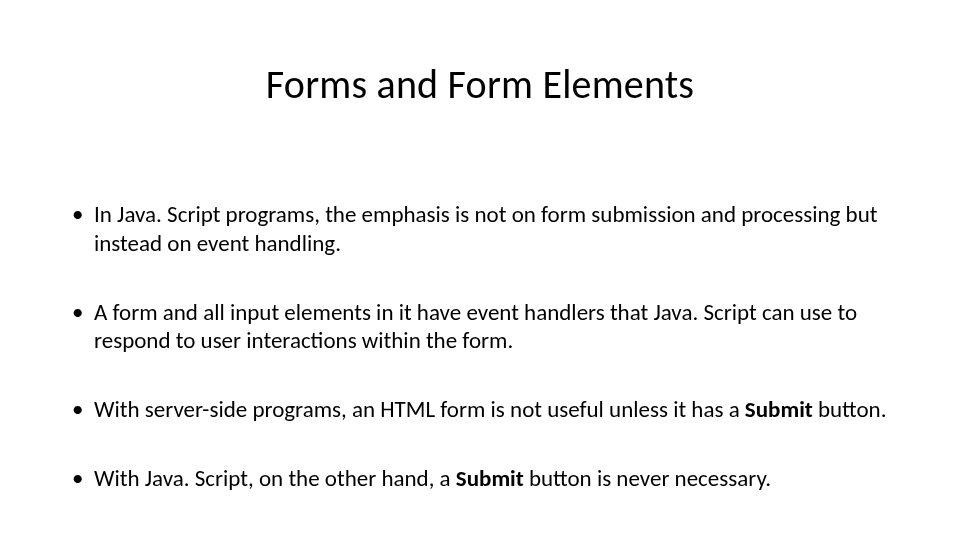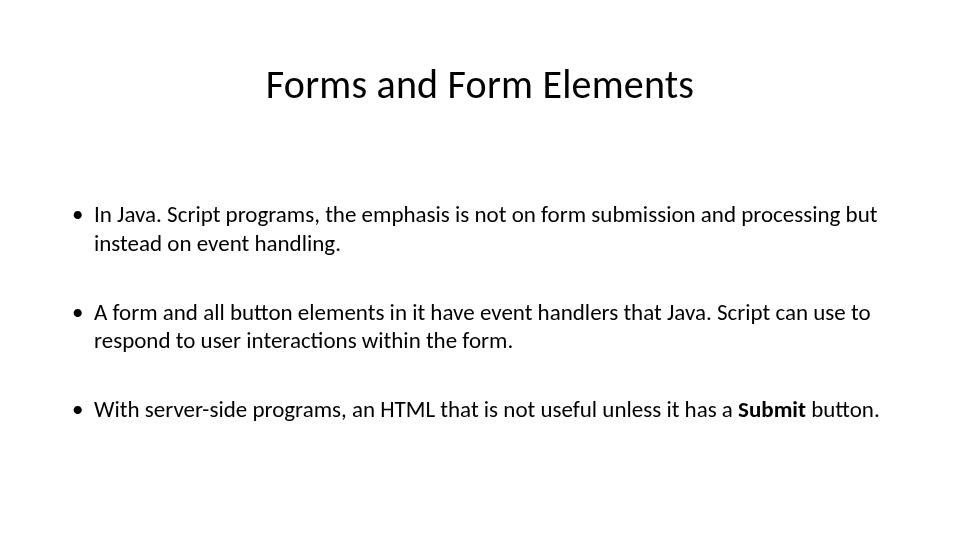--- a/index.html
+++ b/index.html
@@ -60,20 +60,23 @@
 <body>
 
 <div class="slide">
   <div class="title">Forms and Form Elements</div>
   <div class="body">
     <ul class="bullets">
       <li>
         <span>In Java. Script programs, the emphasis is not on form submission and processing but instead on event handling.</span><span class="b"></span><span></span>
       </li>
       <li>
-        <span>A form and all button elements in it have event handlers that Java. Script can use to respond to user interactions within the form.</span><span class="b"></span><span></span>
+        <span>A form and all input elements in it have event handlers that Java. Script can use to respond to user interactions within the form.</span><span class="b"></span><span></span>
       </li>
       <li>
-        <span>With server-side programs, an HTML that is not useful unless it has a </span><span class="b">Submit</span><span> button.</span>
+        <span>With server-side programs, an HTML form is not useful unless it has a </span><span class="b">Submit</span><span> button.</span>
+      </li>
+      <li>
+        <span>With Java. Script, on the other hand, a </span><span class="b">Submit</span><span> button is never necessary.</span>
       </li>
     </ul>
   </div>
 </div>
 
 </body></html>

